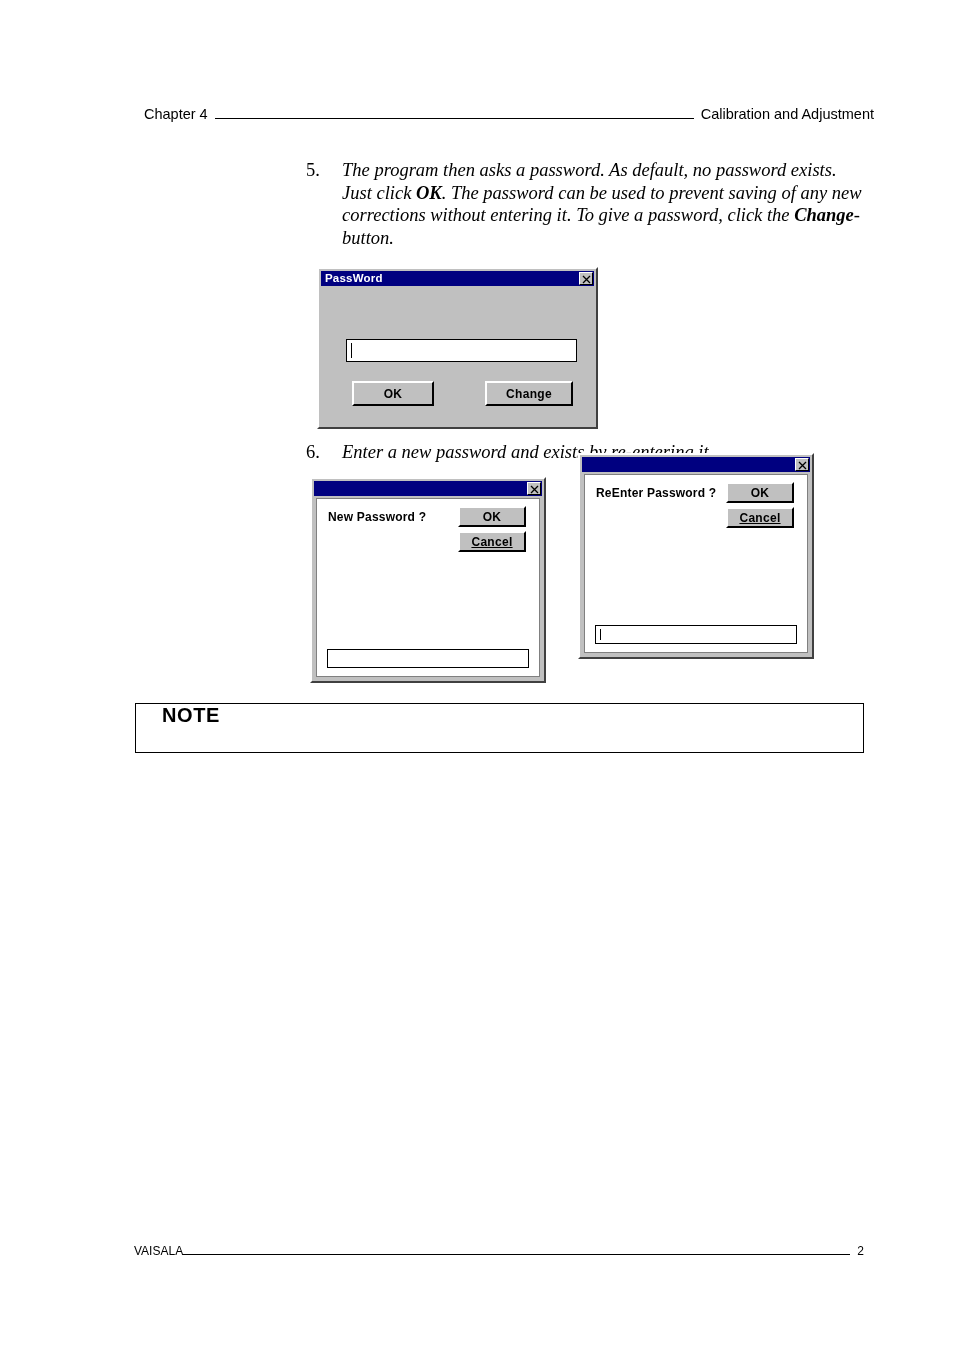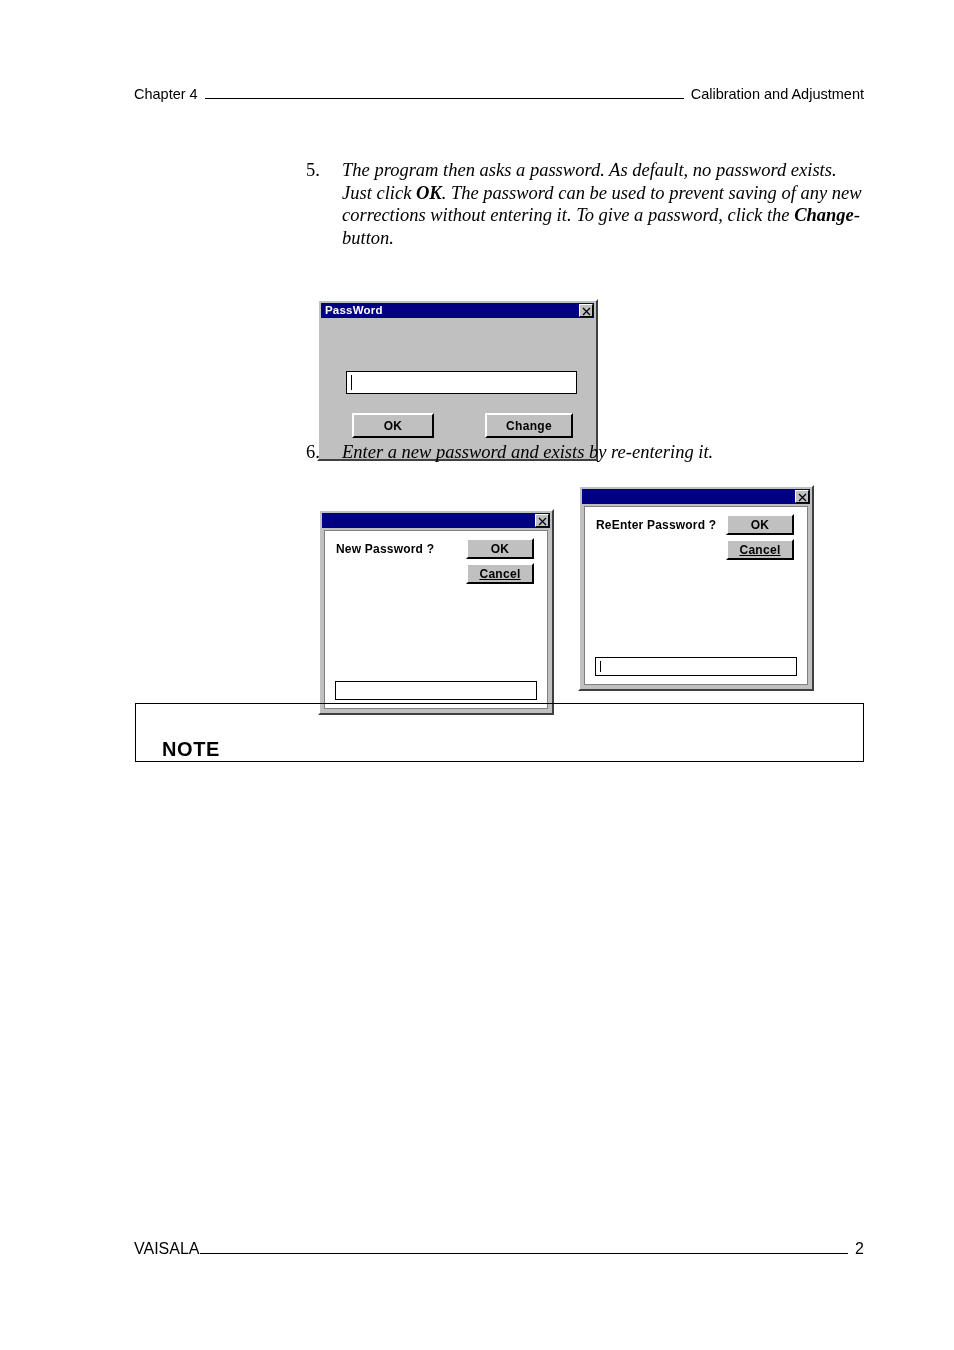--- a/index.html
+++ b/index.html
@@ -12,37 +12,37 @@
     height: 1350px;
     position: relative;
     font-family: "Liberation Serif", serif;
     color: #000000;
     overflow: hidden;
   }
 
   
   .page-header {
     position: absolute;
-    left: 134px;
+    left: 144px;
     top: 86px;
     width: 730px;
     display: flex;
     align-items: baseline;
     font-family: "Liberation Sans", sans-serif;
     font-size: 14.5px;
     white-space: nowrap;
   }
   .page-header .hdr-left { flex: 0 0 auto; }
   .page-header .hdr-rule {
     flex: 1 1 auto;
     border-bottom: 1.4px solid #000;
     margin: 0 7px 3px 7px;
     height: 1px;
   }
-  .page-header .hdr-right { flex: 0 0 auto; }
+  .page-header .hdr-right { flex: 0 0 auto; margin-top: 20px; }
 
   
   .step {
     position: absolute;
     display: flex;
     font-size: 18.5px;
     line-height: 22.6px;
   }
   .step .num {
     width: 36px;
@@ -57,21 +57,20 @@
   
   .win-dialog {
     position: absolute;
     background: #c0c0c0;
     border-top: 2px solid #ffffff;
     border-left: 2px solid #ffffff;
     border-right: 2px solid #404040;
     border-bottom: 2px solid #404040;
     box-sizing: border-box;
     font-family: "Liberation Sans", sans-serif;
-    margin-top: 32px;
   }
   .win-titlebar {
     height: 15px;
     background: #000080;
     margin: 2px 2px 0 2px;
     display: flex;
     align-items: center;
     padding: 0 0 0 4px;
     box-sizing: border-box;
   }
@@ -177,34 +176,34 @@
   .pw-entry-dialog .btn-ok     { right: 13px; top: 7px; }
   .pw-entry-dialog .btn-cancel { right: 13px; top: 32px; text-decoration: underline; }
   .pw-entry-dialog .win-input {
     position: absolute;
     left: 10px;
     right: 10px;
     bottom: 8px;
     height: 19px;
   }
 
-  #dlg-new-password    { left: 318px; top: 477px; }
+  #dlg-new-password    { left: 310px; top: 477px; }
   #dlg-reenter-password{ left: 578px; top: 453px; }
 
   
   #note-box {
     position: absolute;
     left: 135px;
     top: 703px;
     width: 729px;
-    height: 59px;
+    height: 50px;
     border: 1.6px solid #000000;
     box-sizing: border-box;
     display: flex;
-    align-items: flex-end;
+    align-items: flex-start;
   }
   #note-box .note-label {
     flex: 0 0 auto;
     margin-left: 26px;
     width: 150px;
     font-family: "Liberation Sans", sans-serif;
     font-weight: bold;
     font-size: 20px;
     letter-spacing: 0.6px;
   }
@@ -216,21 +215,21 @@
 
   
   .page-footer {
     position: absolute;
     left: 134px;
     bottom: 92px;
     width: 730px;
     display: flex;
     align-items: baseline;
     font-family: "Liberation Sans", sans-serif;
-    font-size: 16px;
+    font-size: 12px;
     white-space: nowrap;
   }
   .page-footer .ftr-rule {
     flex: 1 1 auto;
     border-bottom: 1.4px solid #000;
     margin: 0 7px 3px 0;
     height: 1px;
   }
 </style>
 </head>

